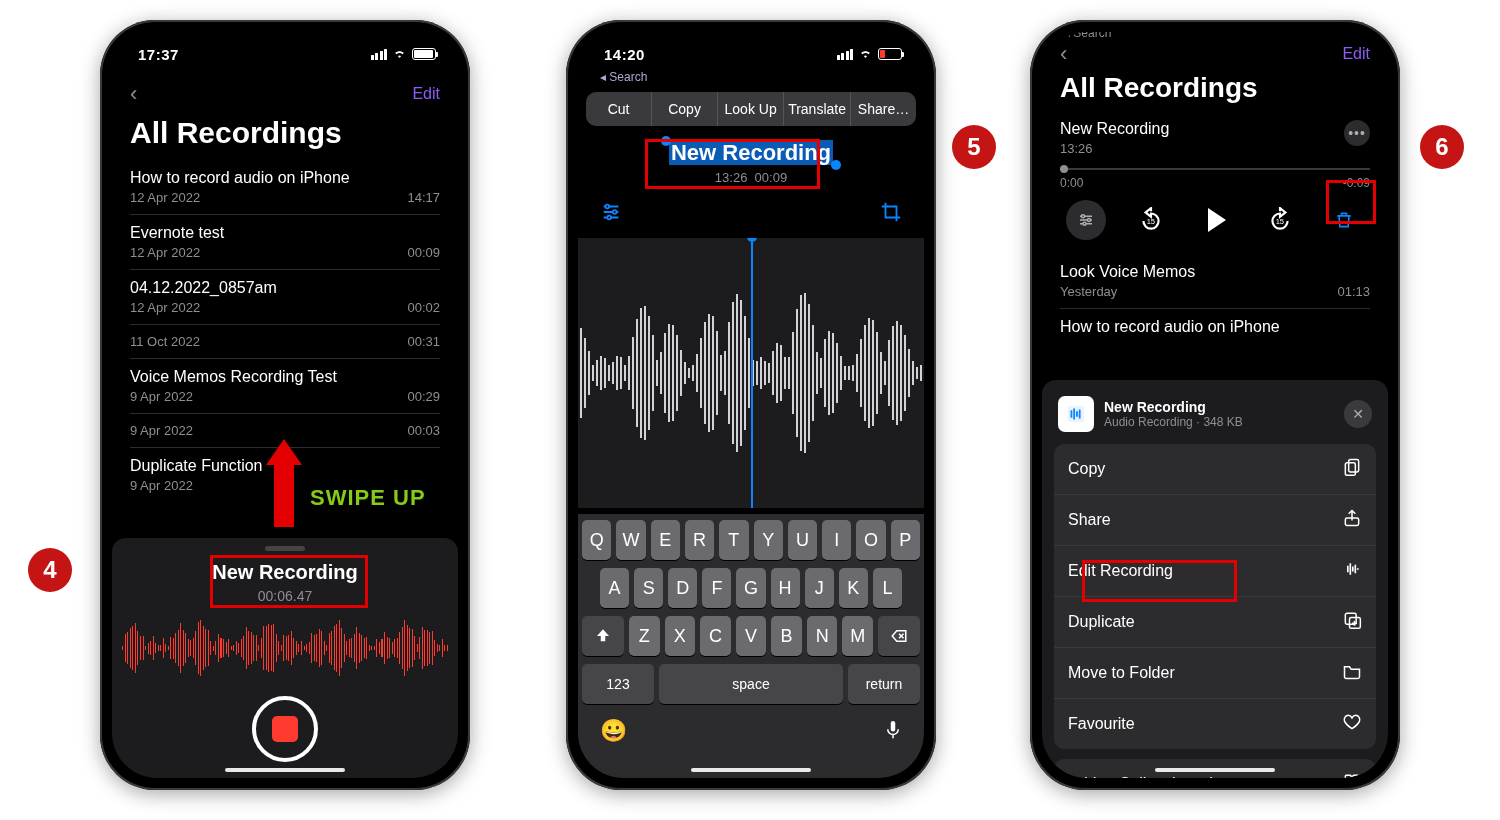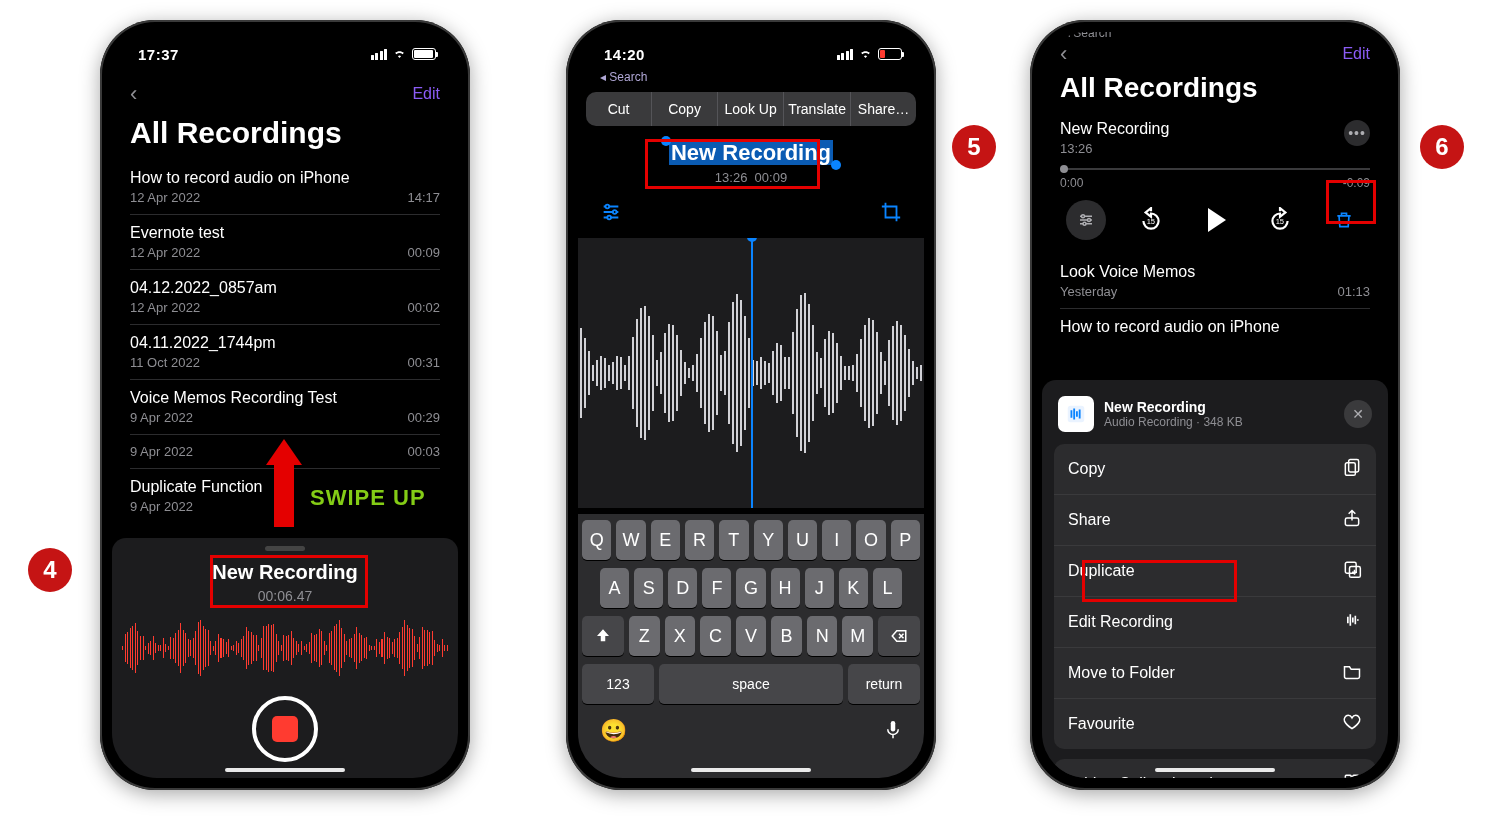--- a/index.html
+++ b/index.html
@@ -279,21 +279,20 @@
           </div>
         </div>
         <div class="item">
           <div class="item-title">04.12.2022_0857am</div>
       <div class="row2">
             <span>12 Apr 2022</span>
       <span>00:02</span>
           </div>
         </div>
         <div class="item">
-          <div class="item-title">04.11.2022_1744pm</div>
       <div class="row2">
             <span>11 Oct 2022</span>
       <span>00:31</span>
           </div>
         </div>
         <div class="item">
           <div class="item-title">Voice Memos Recording Test</div>
       <div class="row2">
             <span>9 Apr 2022</span>
       <span>00:29</span>
@@ -790,31 +789,31 @@
               </svg></span>
           </div>
           <div class="sheet-item">
             <span>Share</span>
                  <span class="ic"><svg viewBox="0 0 24 24" fill="none" stroke="#fff" stroke-width="1.8">
                 <path d="M12 3v12M8 7l4-4 4 4"></path>
                 <rect x="4" y="12" width="16" height="9" rx="2"></rect>
               </svg></span>
           </div>
           <div class="sheet-item">
+            <span>Edit Recording</span>
+                 <span class="ic"><svg viewBox="0 0 24 24" fill="none" stroke="#fff" stroke-width="2">
+                <path d="M4 12v0M7 8v8M10 5v14M13 9v6M16 7v10M19 11v2"></path>
+              </svg></span>
+          </div>
+          <div class="sheet-item">
             <span>Duplicate</span>
                  <span class="ic"><svg viewBox="0 0 24 24" fill="none" stroke="#fff" stroke-width="1.8">
                 <rect x="4" y="4" width="13" height="13" rx="2"></rect>
                 <rect x="9" y="9" width="13" height="13" rx="2"></rect>
                 <path d="M15 13v6M12 16h6"></path>
-              </svg></span>
-          </div>
-          <div class="sheet-item">
-            <span>Edit Recording</span>
-                 <span class="ic"><svg viewBox="0 0 24 24" fill="none" stroke="#fff" stroke-width="2">
-                <path d="M4 12v0M7 8v8M10 5v14M13 9v6M16 7v10M19 11v2"></path>
               </svg></span>
           </div>
           <div class="sheet-item">
             <span>Move to Folder</span>
                  <span class="ic"><svg viewBox="0 0 24 24" fill="none" stroke="#fff" stroke-width="1.8">
                 <path d="M3 7h6l2 3h10v9a2 2 0 01-2 2H5a2 2 0 01-2-2z"></path>
               </svg></span>
           </div>
           <div class="sheet-item">
             <span>Favourite</span>

